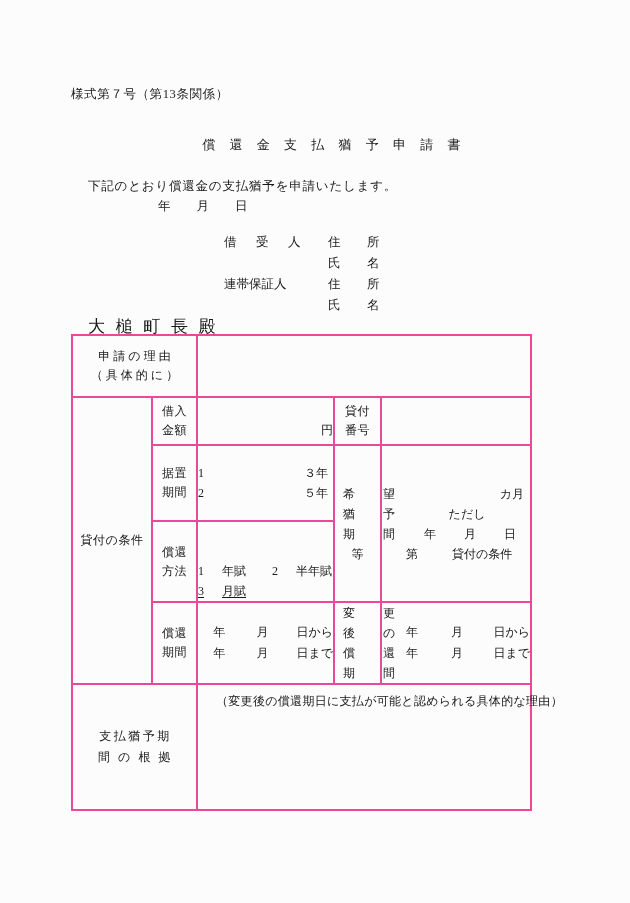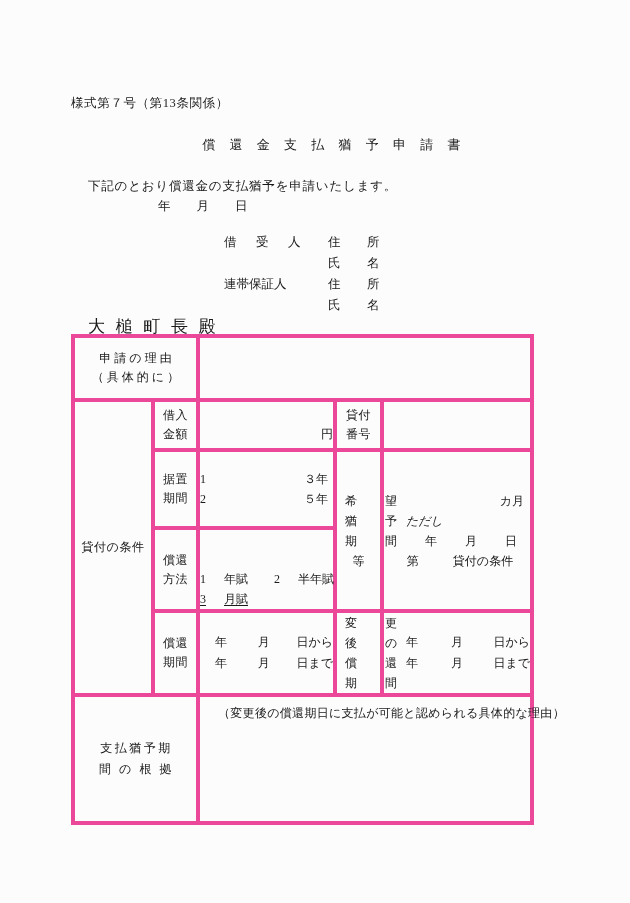--- a/index.html
+++ b/index.html
@@ -20,21 +20,21 @@
 
   .page {
     position: absolute;
     inset: 0;
   }
 
   
   .form-no {
     position: absolute;
     left: 71px;
-    top: 95px;
+    top: 86px;
     font-size: 12.5px;
     letter-spacing: 0.6px;
     white-space: nowrap;
   }
 
   .doc-title {
     position: absolute;
     left: 0;
     right: 0;
     top: 136px;
@@ -104,21 +104,21 @@
   .form-table {
     position: absolute;
     left: 71px;
     top: 334px;
     width: 459px;
     border-collapse: collapse;
     table-layout: fixed;
     font-size: 12px;
   }
   .form-table td {
-    border: 4px solid #ec4899;
+    border: 2px solid #ec4899;
     padding: 0;
     vertical-align: middle;
     position: relative;
   }
 
   .lbl {
     text-align: center;
     line-height: 19px;
     letter-spacing: 0.5px;
     white-space: nowrap;
@@ -165,21 +165,21 @@
     display: flex;
     justify-content: flex-end;
     white-space: nowrap;
   }
   .period-line .y { width: 44px; text-align: center; }
   .period-line .m { width: 46px; text-align: center; }
   .period-line .d { width: 50px; text-align: right; }
 
   .hope-cell { padding: 6px 14px 6px 10px; line-height: 20px; }
   .hope-l1 { text-align: right; padding-right: 6px; }
-  .hope-l2 { text-align: left; padding-left: 22px; font-style: italic; }
+  .hope-l2 { text-align: center; padding-left: 22px; }
   .hope-l3 { text-align: center; white-space: nowrap; padding-left: 28px; }
   .hope-l3 .g { display: inline-block; width: 28px; }
   .hope-l4 { text-align: center; white-space: nowrap; padding-left: 6px; }
   .hope-l4 .g { display: inline-block; width: 34px; }
 
   .reason-head {
     padding: 7px 0 0 18px;
     line-height: 18px;
     letter-spacing: 0.3px;
     white-space: nowrap;

